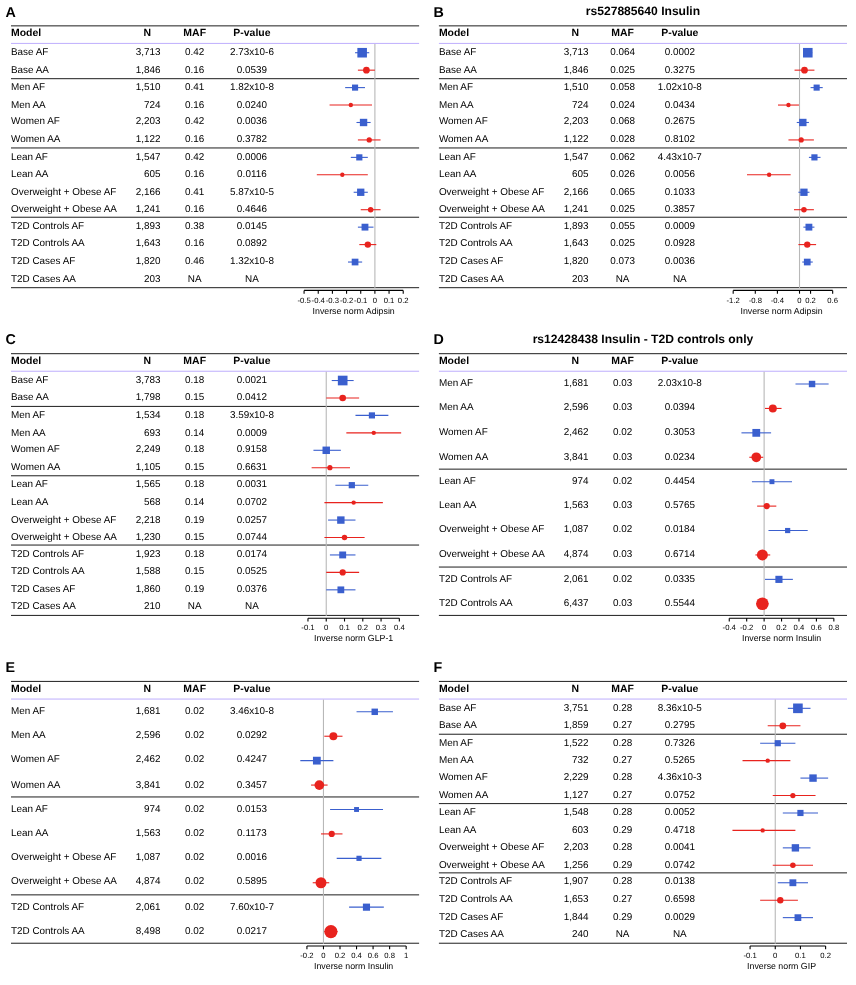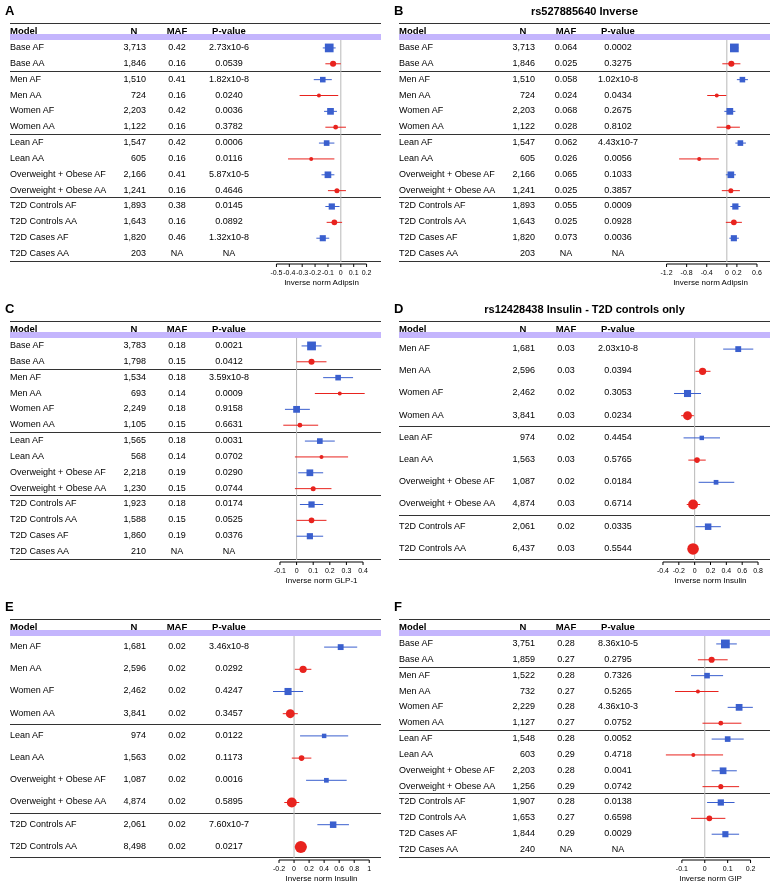--- a/index.html
+++ b/index.html
@@ -24,21 +24,21 @@
     display: grid;
     grid-template-columns: 100px 48px 38px 66px 1fr;
     font-size: 9px;
     border-bottom: 1px solid transparent;
   }
   .row > div { overflow: hidden; white-space: nowrap; }
   .row.header {
     font-weight: bold; font-size: 9.5px;
     height: 17px; line-height: 14px;
     border-top: 1px solid #333;
-    border-bottom: 6px solid #c4b5fd;
+    border-bottom: 1px solid #c4b5fd;
   }
   .row.sep { border-bottom-color: #333; }
   .c-model { text-align: left; }
   .c-n { text-align: right; padding-right: 12px; }
   .c-maf { text-align: center; }
   .c-p { text-align: center; }
   .header .c-n { text-align: center; padding-right: 0; }
   svg.plot { position: absolute; overflow: visible; pointer-events: none; }
   svg.plot text { font-family: "Liberation Sans", sans-serif; fill: #000; }
 </style>
@@ -202,21 +202,21 @@
           <text x="91.6875" y="235" font-size="7" text-anchor="middle">0.1</text>
           <line x1="104.5625" y1="224" x2="104.5625" y2="227" stroke="#000000" stroke-width="1"></line>
           <text x="104.5625" y="235" font-size="7" text-anchor="middle">0.2</text>
           <text x="59.5" y="245" font-size="8" text-anchor="middle">Inverse norm Adipsin</text>
         </svg>
       </div>
     </div>
     <div class="panel">
       <div class="panel-head">
         <div class="panel-letter">B</div>
-        <div class="panel-title">rs527885640 Inverse</div>
+        <div class="panel-title">rs527885640 Insulin</div>
       </div>
       <div class="content">
         <div class="row header">
           <div class="c-model">Model</div>
           <div class="c-n">N</div>
           <div class="c-maf">MAF</div>
           <div class="c-p">P-value</div>
           <div class="c-plot"></div>
         </div>
         <div class="row" style="height: 15.8571px; line-height: 14.8571px;">
@@ -428,21 +428,21 @@
           <div class="c-model">Lean AA</div>
           <div class="c-n">568</div>
           <div class="c-maf">0.14</div>
           <div class="c-p">0.0702</div>
           <div class="c-plot"></div>
         </div>
         <div class="row" style="height: 15.8571px; line-height: 14.8571px;">
           <div class="c-model">Overweight + Obese AF</div>
           <div class="c-n">2,218</div>
           <div class="c-maf">0.19</div>
-          <div class="c-p">0.0290</div>
+          <div class="c-p">0.0257</div>
           <div class="c-plot"></div>
         </div>
         <div class="row sep" style="height: 15.8571px; line-height: 14.8571px;">
           <div class="c-model">Overweight + Obese AA</div>
           <div class="c-n">1,230</div>
           <div class="c-maf">0.15</div>
           <div class="c-p">0.0744</div>
           <div class="c-plot"></div>
         </div>
         <div class="row" style="height: 15.8571px; line-height: 14.8571px;">
@@ -681,21 +681,21 @@
           <div class="c-model">Women AA</div>
           <div class="c-n">3,841</div>
           <div class="c-maf">0.02</div>
           <div class="c-p">0.3457</div>
           <div class="c-plot"></div>
         </div>
         <div class="row" style="height: 22.2px; line-height: 21.2px;">
           <div class="c-model">Lean AF</div>
           <div class="c-n">974</div>
           <div class="c-maf">0.02</div>
-          <div class="c-p">0.0122</div>
+          <div class="c-p">0.0153</div>
           <div class="c-plot"></div>
         </div>
         <div class="row" style="height: 22.2px; line-height: 21.2px;">
           <div class="c-model">Lean AA</div>
           <div class="c-n">1,563</div>
           <div class="c-maf">0.02</div>
           <div class="c-p">0.1173</div>
           <div class="c-plot"></div>
         </div>
         <div class="row" style="height: 22.2px; line-height: 21.2px;">

